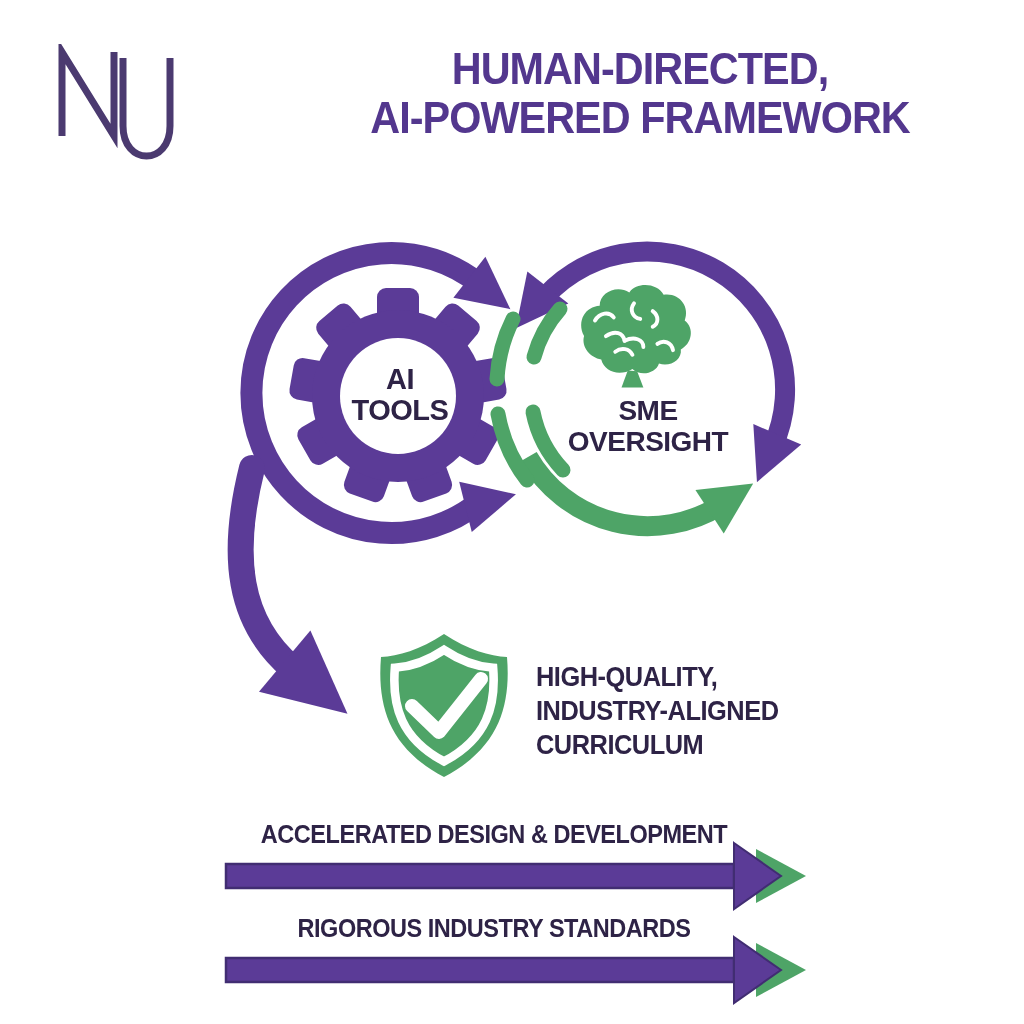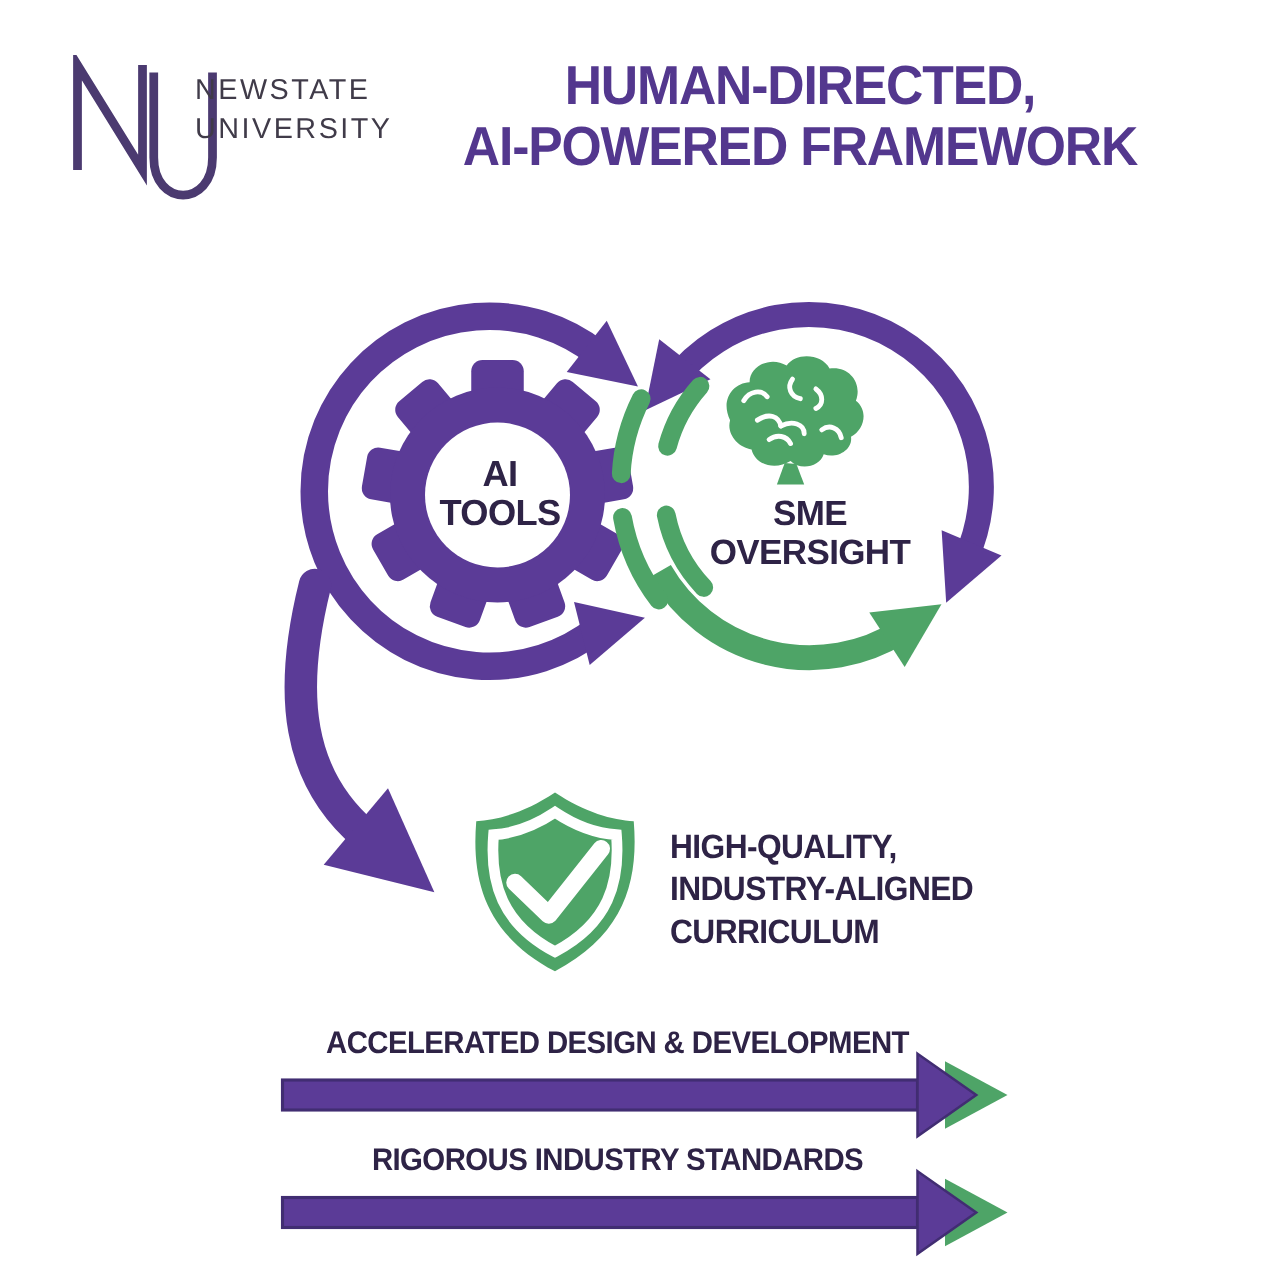--- a/index.html
+++ b/index.html
@@ -52,24 +52,20 @@
 
 <div class="page">
 
   <svg class="logo-svg" viewBox="0 0 132 132" role="img" aria-label="NU">
     <g stroke="var(--logo-purple)" stroke-width="7" fill="none">
       <path d="M 12 92 L 12 8 L 64 92 L 64 8"></path>
       <path d="M 73 14 L 73 82 C 73 122 120 122 120 82 L 120 14"></path>
     </g>
   </svg>
 
-  <div class="brand-block">
-    <div class="brand-line">NEWSTATE</div>
-    <div class="brand-line">UNIVERSITY</div>
-  </div>
 
   <div class="title-block">
     <div>HUMAN-DIRECTED,</div>
     <div>AI-POWERED FRAMEWORK</div>
   </div>
 
   <svg class="diagram-svg" viewBox="0 0 1024 1024">
 
     <g>
       <path class="s-purple" stroke-width="22" d="M 478 283 A 140 140 0 1 0 478 503"></path>

